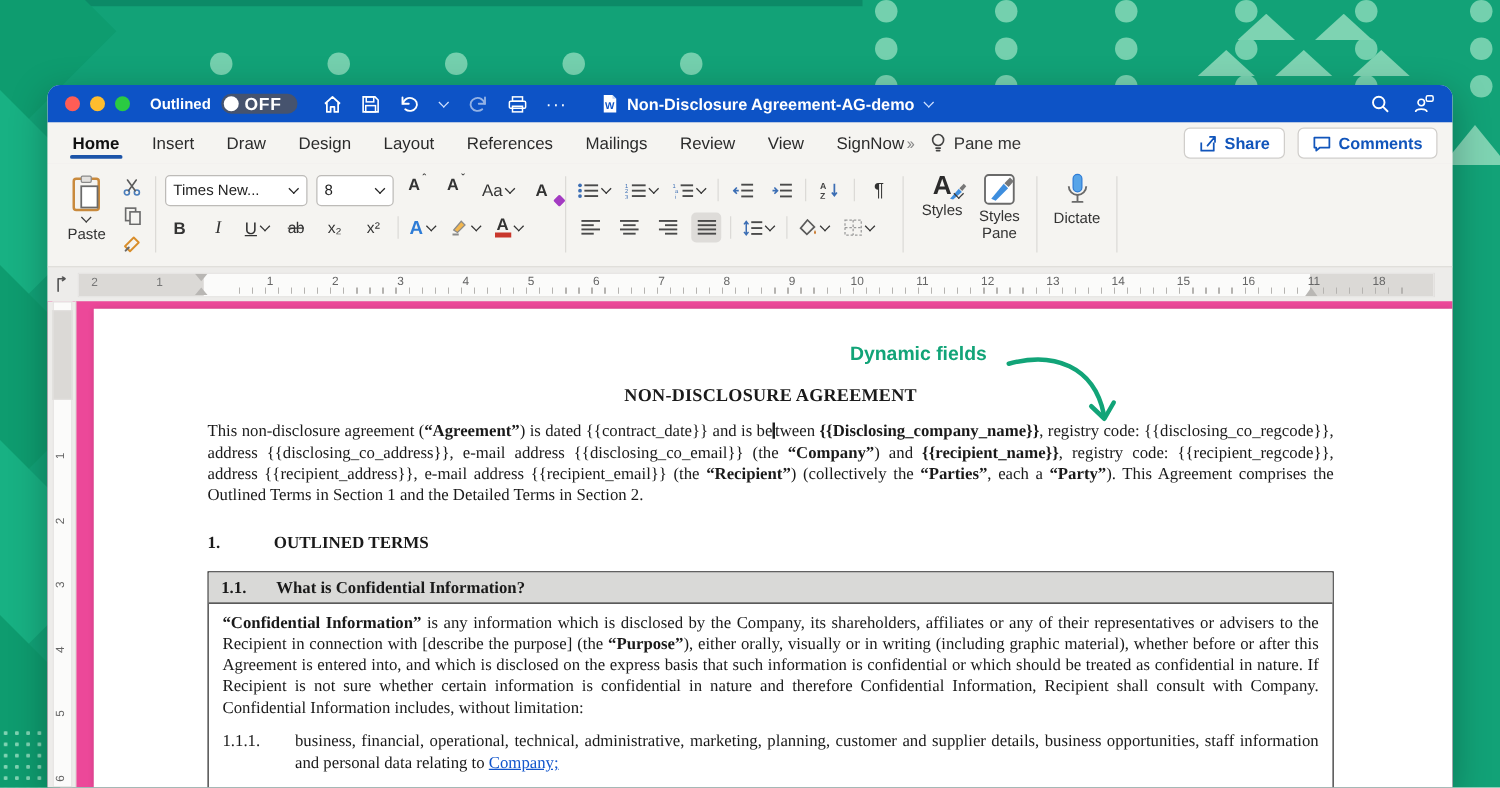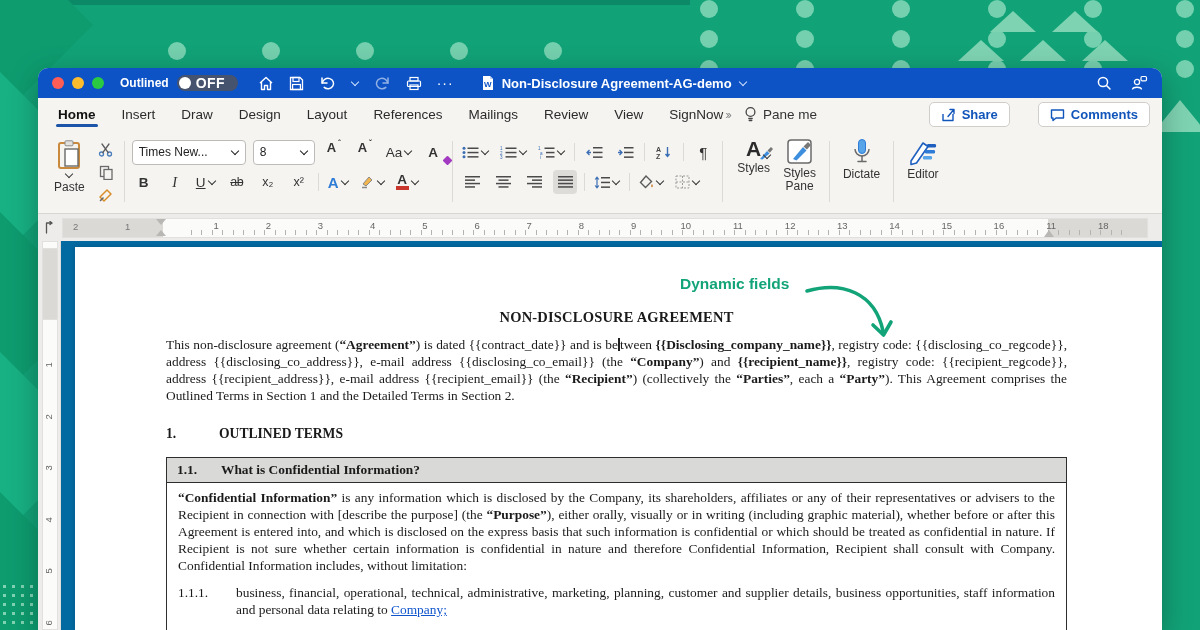--- a/index.html
+++ b/index.html
@@ -49,21 +49,21 @@
   
   .tabbar{height:33px;background:#F5F4F1;display:flex;align-items:center;
     padding:0 12px 0 20px;flex:none;font-size:13.5px;color:#2b2b2b;}
   .tabs{display:flex;align-items:center;gap:26px;}
   .tab{cursor:default;position:relative;padding:6px 0;}
   .tab.active{font-weight:700;color:#111;}
   .tab.active::after{content:"";position:absolute;left:-2px;right:-2px;bottom:1px;height:3px;
     background:#1C54A8;border-radius:2px;}
   .more-chev{color:#8a8a8a;font-size:13px;letter-spacing:-2px;margin-left:2px;}
   .tellme{display:flex;align-items:center;gap:6px;margin-left:14px;color:#333;}
-  .topbtns{margin-left:auto;display:flex;gap:28px;align-items:center;}
+  .topbtns{margin-left:auto;display:flex;gap:10px;align-items:center;}
   .pillbtn{display:flex;align-items:center;gap:6px;background:#fff;border:1px solid #D0CECB;
     border-radius:5px;padding:4px 11px;color:#1155BB;font-size:13px;font-weight:600;
     font-family:inherit;cursor:default;}
   
   .ribbon{height:75px;background:#F5F4F1;display:flex;align-items:stretch;
     padding:3px 6px 4px 12px;flex:none;border-bottom:1px solid #D9D7D4;color:#3b3b3b;}
   .vsep{width:1px;background:#DCDAD7;margin:7px 7px;flex:none;}
   .grp{display:flex;flex-direction:column;justify-content:flex-start;}
   .rowpair{display:flex;flex-direction:column;gap:4px;padding-top:5px;}
   .rrow{display:flex;align-items:center;gap:7px;height:26px;}
@@ -108,21 +108,21 @@
     background:repeating-linear-gradient(to right,#B5B3B0 0 1px,transparent 1px 10.45px);}
   .rnum-strip{position:absolute;left:127px;top:1px;display:flex;}
   .rnum{width:52.2px;text-align:center;font-size:9.5px;color:#666;}
   .hr-lnum{position:absolute;top:2px;font-size:9.5px;color:#777;}
   .ind-marker{position:absolute;left:93px;top:0;width:10px;height:17px;}
   .ind-marker .t1{width:0;height:0;border:5px solid transparent;border-top:6px solid #B9B7B4;margin:0 auto;}
   .ind-marker .t2{width:0;height:0;border:5px solid transparent;border-bottom:6px solid #B9B7B4;margin:-5px auto 0;}
   .ind-right{position:absolute;left:981px;bottom:0;width:0;height:0;
     border:5px solid transparent;border-bottom:7px solid #B9B7B4;}
   
-  .docarea{flex:1;display:flex;background:#0369a1;overflow:hidden;justify-content:flex-end;}
+  .docarea{flex:1;display:flex;background:#ec4899;overflow:hidden;justify-content:flex-end;}
   .vrule{width:22px;flex:none;position:relative;background:#EDECEA;border-right:1px solid #E0DEDB;}
   .vr-strip{position:absolute;left:4px;top:0;bottom:0;width:14px;background:#FBFBFA;border:1px solid #E2E0DE;}
   .vr-gray{position:absolute;left:4px;top:7px;width:14px;height:70px;background:#DBD9D6;border:1px solid #E2E0DE;}
   .vnum-strip{position:absolute;left:3px;top:98px;display:flex;flex-direction:column;}
   .vnum-strip .rnum{height:51.5px;width:16px;display:flex;align-items:center;justify-content:center;
     transform:rotate(-90deg);}
   .pagegap{width:14px;flex:none;}
   .page{flex:1;background:#fff;margin-top:6px;box-shadow:0 0 5px rgba(0,0,0,.18);
     position:relative;padding:0 95px 0 91px;
     font-family:"Liberation Serif","DejaVu Serif",serif;font-size:13.4px;color:#1a1a1a;}
@@ -565,31 +565,20 @@
         <svg width="22" height="28" viewBox="0 0 22 28">
             <rect x="7.5" y="1.5" width="7" height="14" rx="3.5" fill="#57A4E8" stroke="#2E7CD6" stroke-width="1"></rect>
             <path d="M4 11 a7 7 0 0 0 14 0" fill="none" stroke="#6a6a6a" stroke-width="1.5"></path>
             <path d="M11 18 V23 M7 23.5 H15" stroke="#6a6a6a" stroke-width="1.5" stroke-linecap="round"></path>
           </svg>
       </span>
       <span class="lbl">Dictate</span>
     </div>
     <div class="vsep"></div>
 
-    <div class="grp biglabel">
-      <span>
-        <svg width="30" height="28" viewBox="0 0 30 28">
-            <path d="M3 23 L15 5 L20 8.5 L8.5 25 L3 26.5 Z" fill="#fff" stroke="#1F5FBF" stroke-width="1.6" stroke-linejoin="round"></path>
-            <rect x="19" y="6" width="9" height="3.4" rx="1.2" fill="#1F5FBF" transform="rotate(0 0 0)"></rect>
-            <rect x="17" y="12" width="10" height="3.4" rx="1.2" fill="#2E7CD6"></rect>
-            <rect x="15" y="18" width="9" height="3.4" rx="1.2" fill="#57A4E8"></rect>
-          </svg>
-      </span>
-      <span class="lbl">Editor</span>
-    </div>
   </div>
 
   <div class="rulerrow">
     <div class="tabsel">
       <svg width="12" height="13" viewBox="0 0 12 13">
           <path d="M2.5 2 V12 M2.5 2 H8 M8 2 L6 0.5 M8 2 L6 3.5" stroke="#555" stroke-width="1.3" fill="none" stroke-linecap="round"></path>
         </svg>
     </div>
     <div class="hruler">
       <div class="hr-gray-l"></div>

